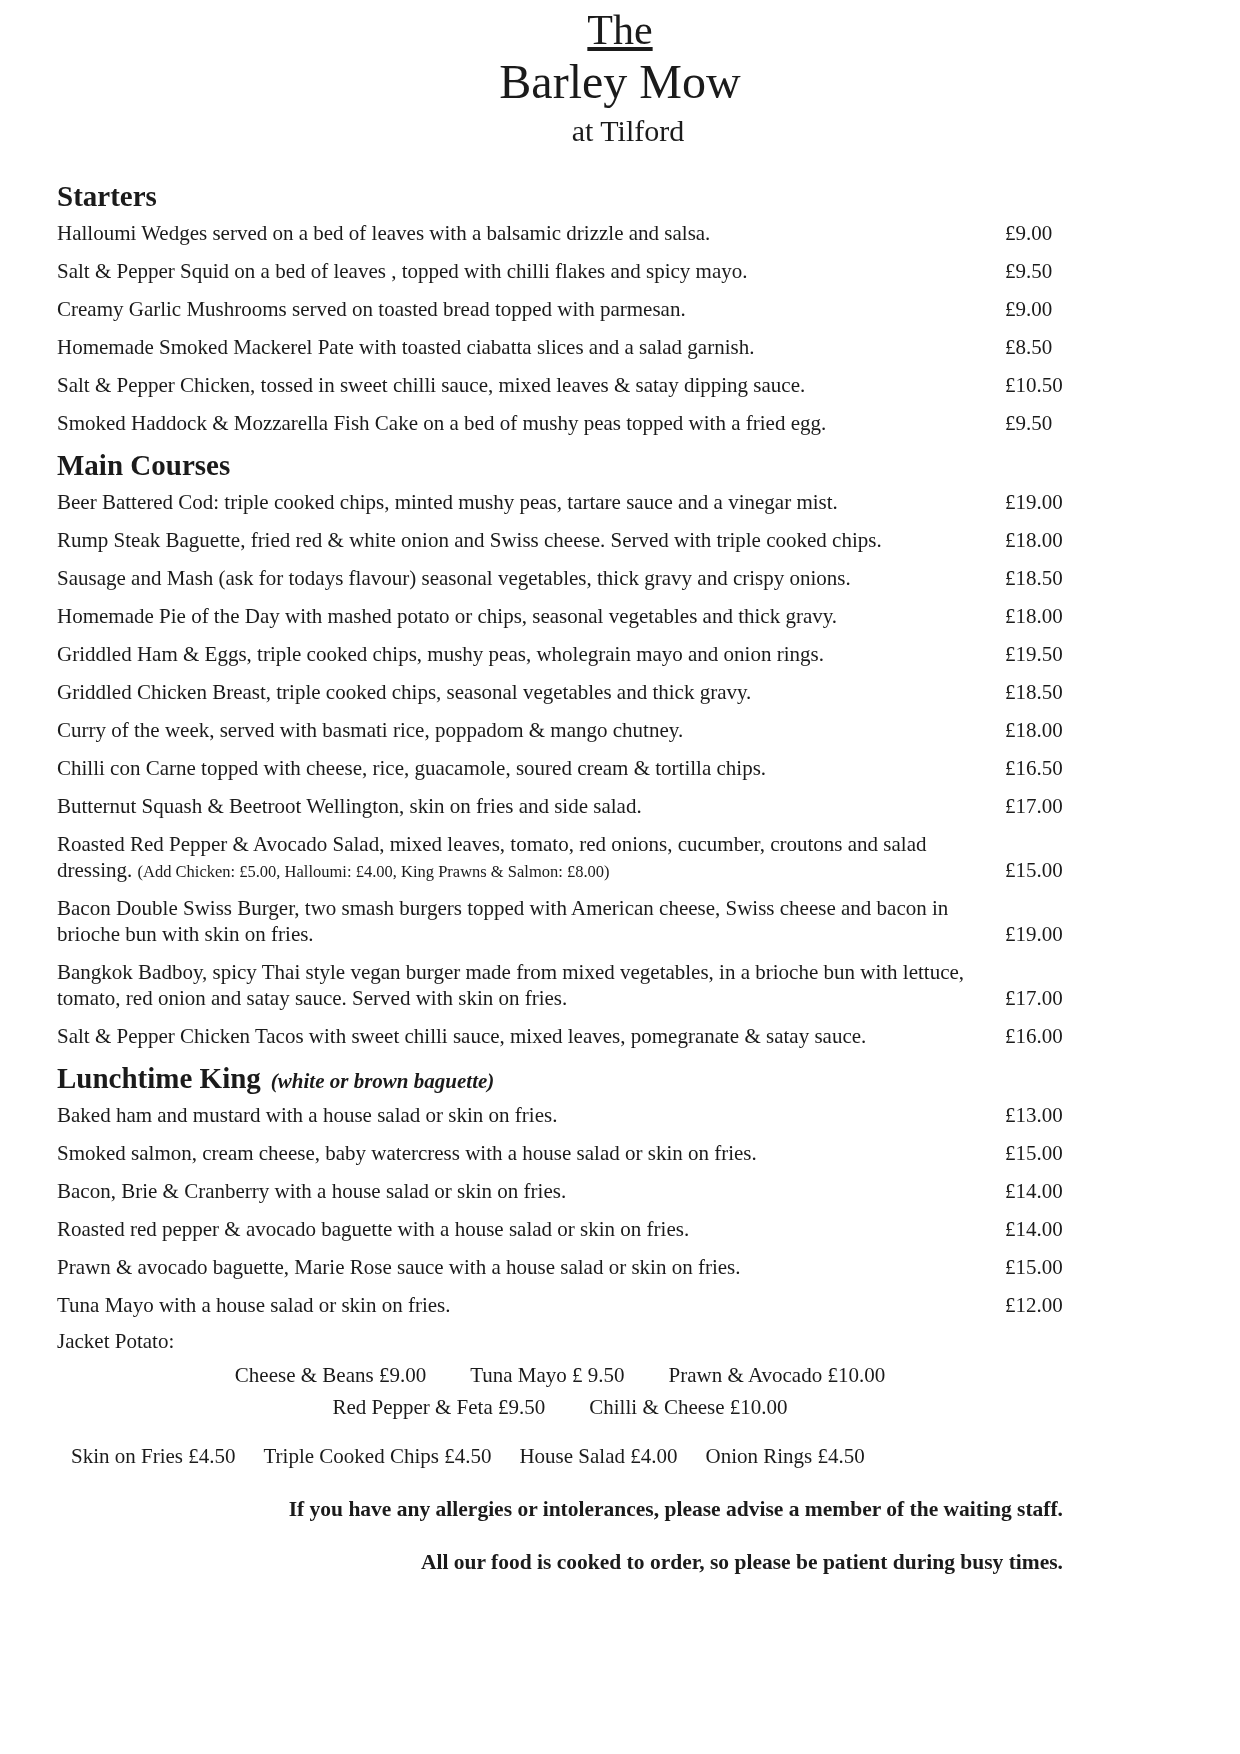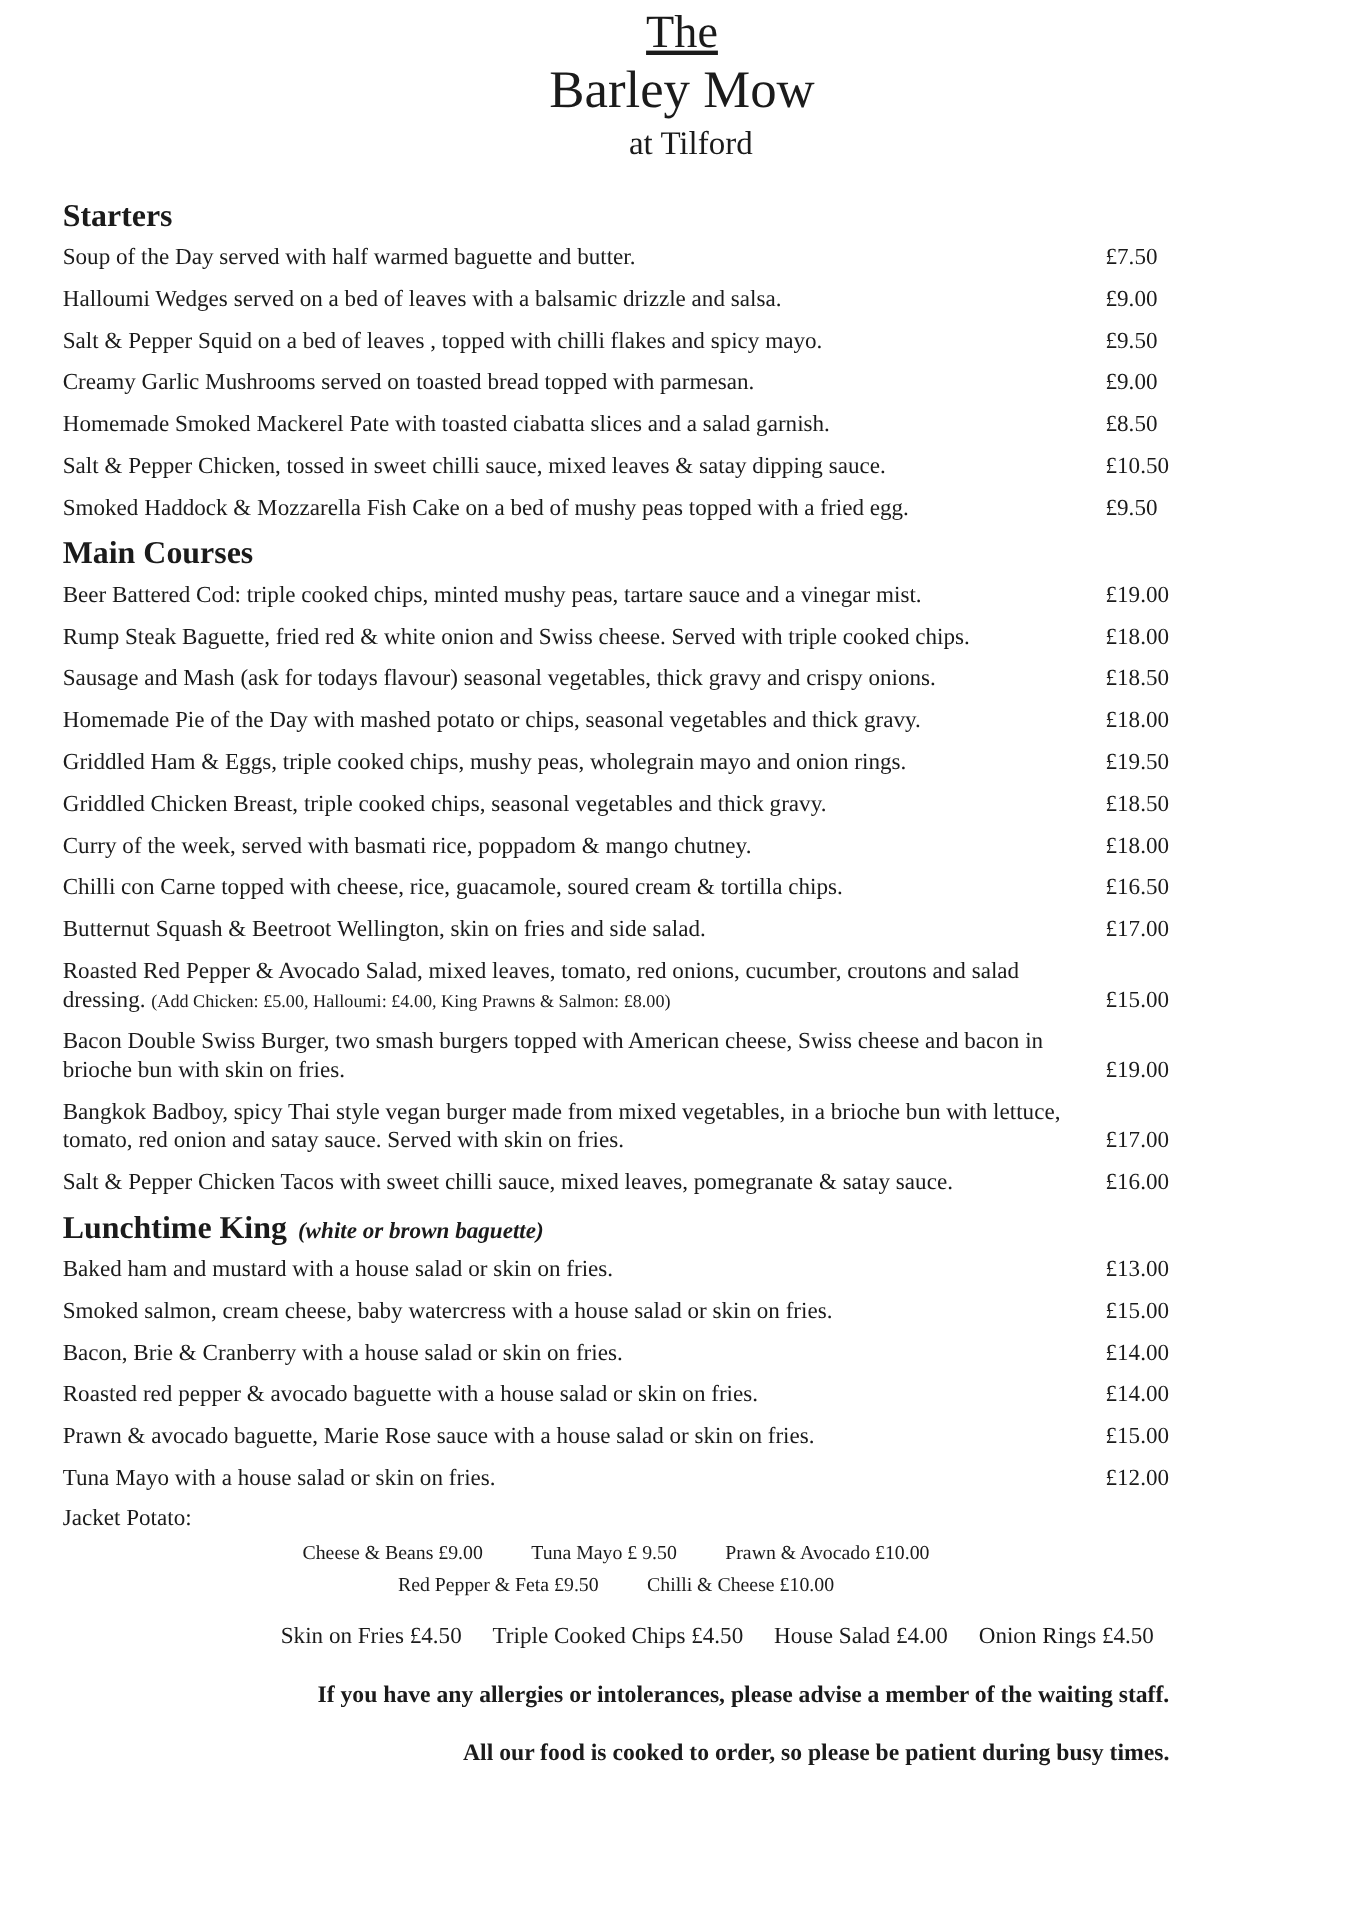--- a/index.html
+++ b/index.html
@@ -53,25 +53,25 @@
     flex: 1;
     font-size: 21px;
     line-height: 1.24;
     text-align: left;
     white-space: nowrap;
   }
 
   
   .jacket-label { font-size: 21px; line-height: 1.24; margin-top: -2px; }
   .jacket-lines { margin-top: 8px; text-align: center; }
-  .jacket-line { font-size: 18px; line-height: 1.24; margin-bottom: 6px; }
+  .jacket-line { font-size: 21px; line-height: 1.24; margin-bottom: 6px; }
   .jacket-line span { margin: 0 22px; }
 
   
-  .sides-line { margin-top: 24px; text-align: right; font-size: 21px; }
+  .sides-line { margin-top: 24px; text-align: left; font-size: 21px; }
   .sides-line span { margin: 0 14px; }
 
   
   .notice {
     margin-top: 28px;
     text-align: right;
     font-size: 21.5px;
     font-weight: bold;
   }
 </style>
@@ -84,24 +84,20 @@
     <div class="h-the">The</div>
     <div class="h-title">Barley Mow</div>
     <div class="h-sub">at Tilford</div>
   </header>
 
   <div class="content">
 
     <main id="sections">
         <section class="menu-section">
           <h2 class="section-title"><span>Starters</span></h2>
-          <div class="item-row">
-            <div class="item-text"><span>Soup of the Day served with half warmed baguette and butter.</span></div>
-            <div class="item-price">£7.50</div>
-          </div>
           <div class="item-row">
             <div class="item-text"><span>Halloumi Wedges served on a bed of leaves with a balsamic drizzle and salsa.</span></div>
             <div class="item-price">£9.00</div>
           </div>
           <div class="item-row">
             <div class="item-text"><span>Salt &amp; Pepper Squid on a bed of leaves , topped with chilli flakes and spicy mayo.</span></div>
             <div class="item-price">£9.50</div>
           </div>
           <div class="item-row">
             <div class="item-text"><span>Creamy Garlic Mushrooms served on toasted bread topped with parmesan.</span></div>

